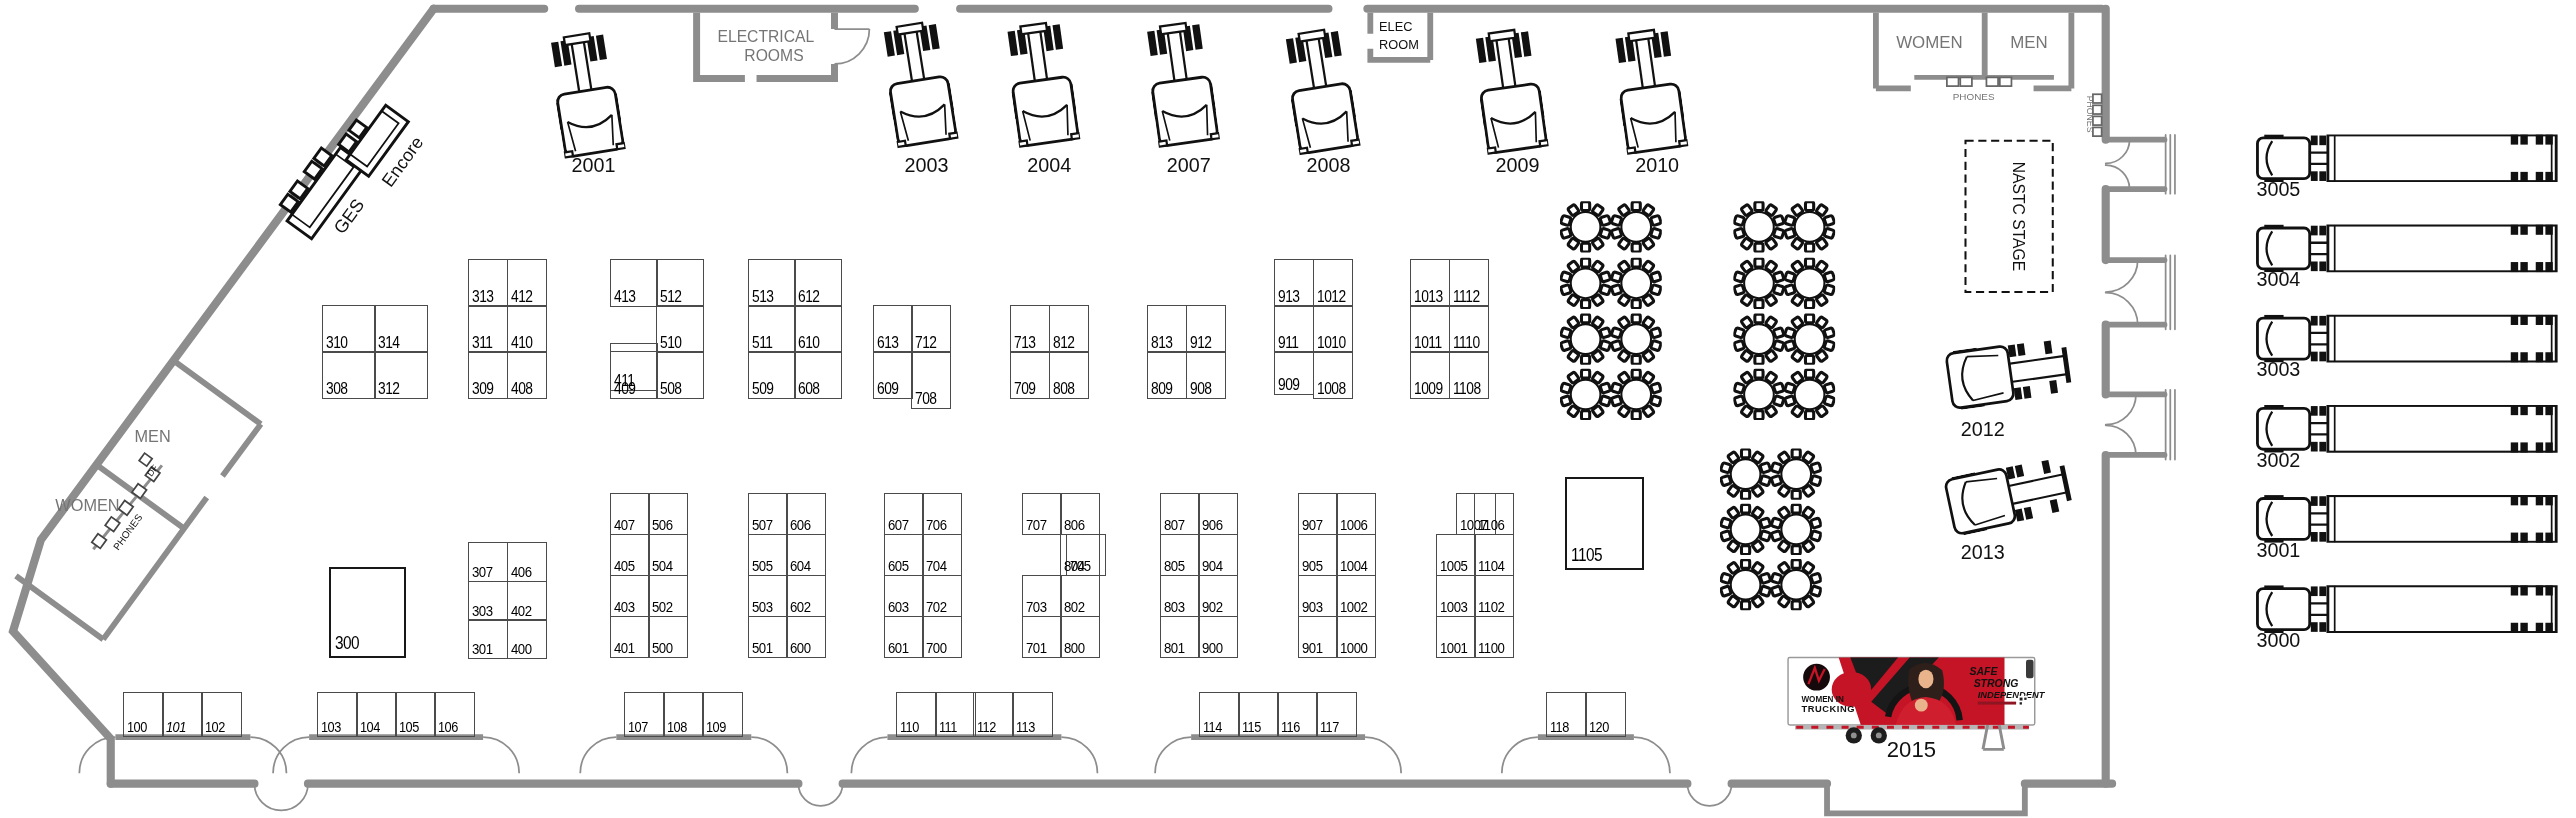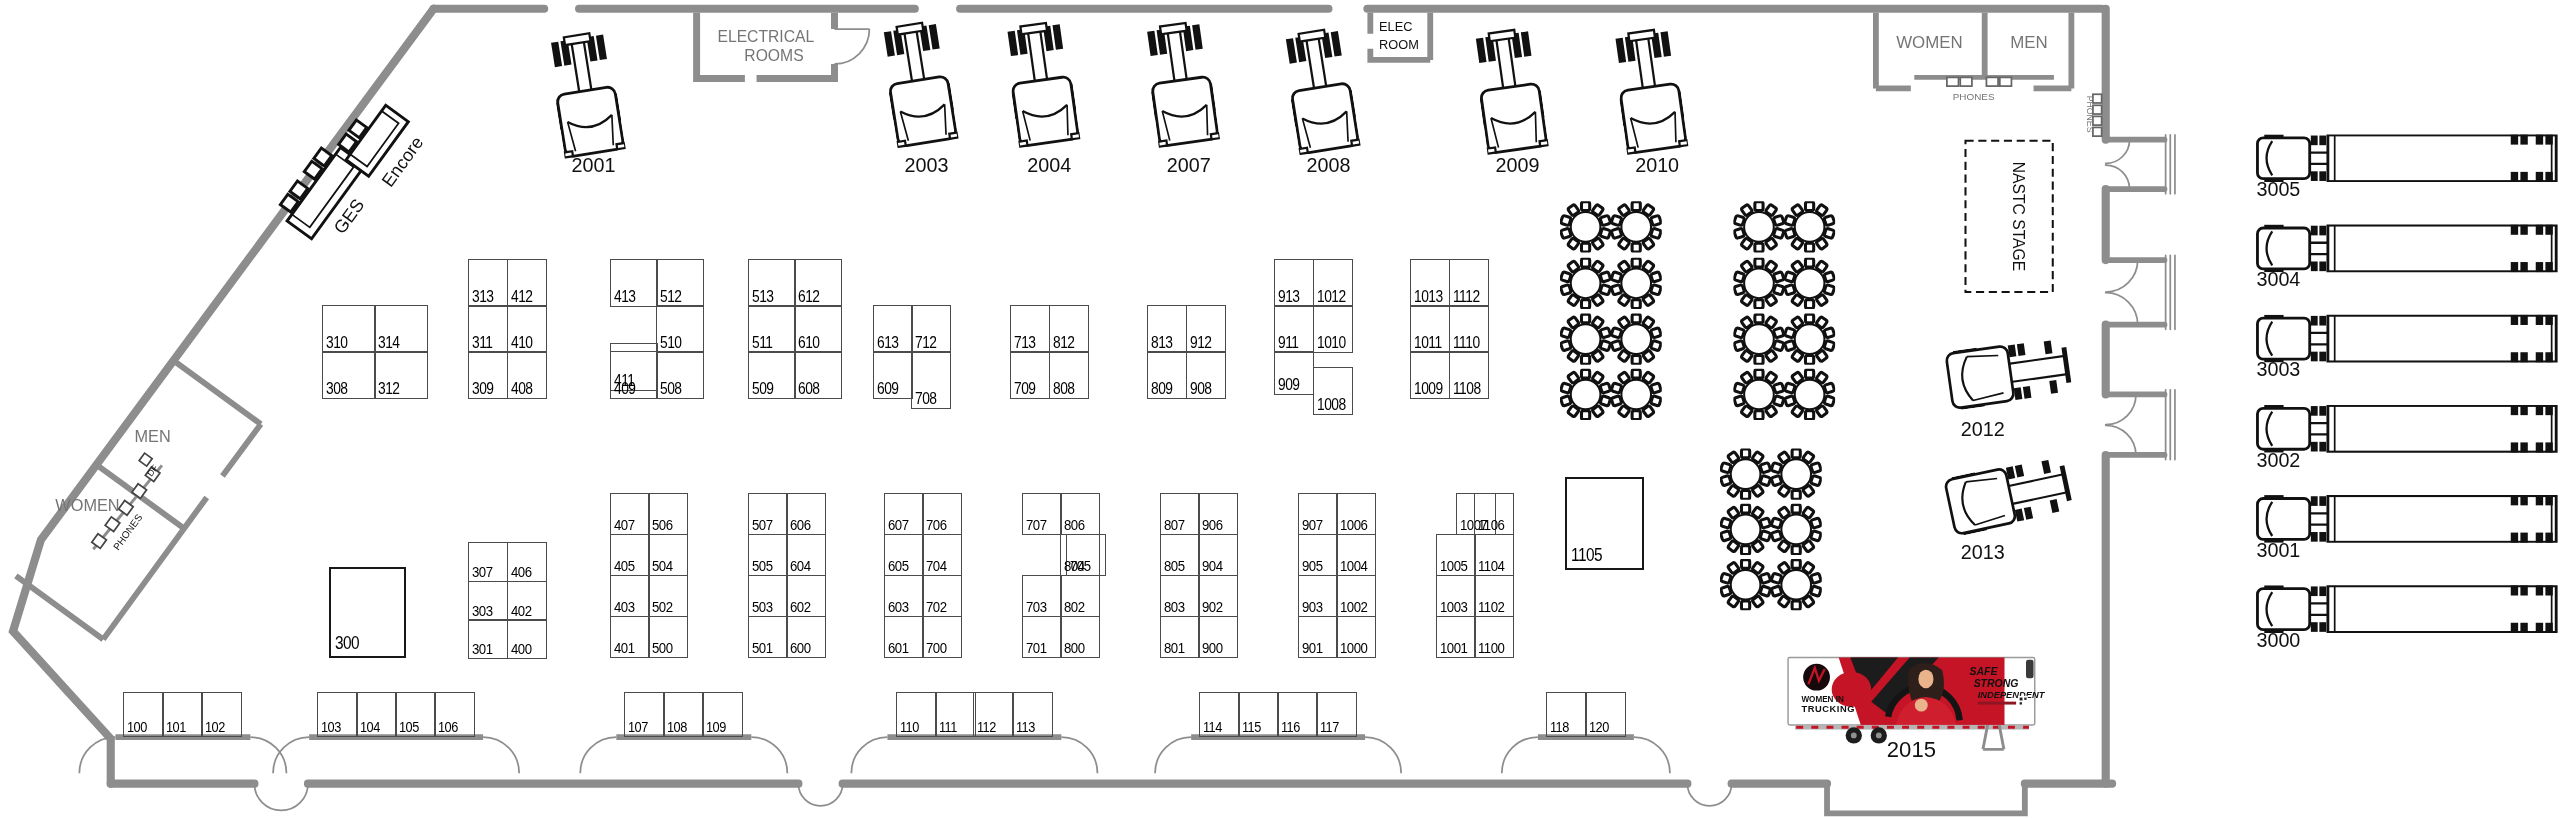--- a/index.html
+++ b/index.html
@@ -428,21 +428,21 @@
       </div>
       <div class="cell" style="left: 1274px; top: 305px; width: 40px; height: 48px;">
         <span class="num" style="font-size: 15.7px;">911</span>
       </div>
       <div class="cell" style="left: 1313px; top: 305px; width: 40px; height: 48px;">
         <span class="num" style="font-size: 15.7px;">1010</span>
       </div>
       <div class="cell" style="left: 1274px; top: 351px; width: 40px; height: 44px;">
         <span class="num" style="font-size: 15.7px;">909</span>
       </div>
-      <div class="cell" style="left: 1313px; top: 351px; width: 40px; height: 48px; margin-top: 16px;">
+      <div class="cell" style="left: 1313px; top: 351px; width: 40px; height: 48px;">
         <span class="num" style="font-size: 15.7px;">1008</span>
       </div>
       <div class="cell" style="left: 1410px; top: 259px; width: 40px; height: 48px;">
         <span class="num" style="font-size: 15.7px;">1013</span>
       </div>
       <div class="cell" style="left: 1449px; top: 259px; width: 40px; height: 48px;">
         <span class="num" style="font-size: 15.7px;">1112</span>
       </div>
       <div class="cell" style="left: 1410px; top: 305px; width: 40px; height: 48px;">
         <span class="num" style="font-size: 15.7px;">1011</span>
@@ -644,21 +644,21 @@
       </div>
       <div class="island" style="left: 329px; top: 567px; width: 77px; height: 91px;">
         <span class="num">300</span>
       </div>
       <div class="island" style="left: 1565px; top: 477px; width: 79px; height: 93px;">
         <span class="num">1105</span>
       </div>
       <div class="cell" style="left: 123px; top: 692px; width: 41px; height: 45px;">
         <span class="num" style="font-size: 14.5px;">100</span>
       </div>
-      <div class="cell" style="left: 162px; top: 692px; width: 41px; height: 45px;">
+      <div class="cell" style="left: 162px; top: 692px; width: 41px; height: 45px; font-style: italic;">
         <span class="num" style="font-size: 14.5px;">101</span>
       </div>
       <div class="cell" style="left: 201px; top: 692px; width: 41px; height: 45px;">
         <span class="num" style="font-size: 14.5px;">102</span>
       </div>
       <div class="cell" style="left: 317px; top: 692px; width: 41px; height: 45px;">
         <span class="num" style="font-size: 14.5px;">103</span>
       </div>
       <div class="cell" style="left: 356px; top: 692px; width: 41px; height: 45px;">
         <span class="num" style="font-size: 14.5px;">104</span>

